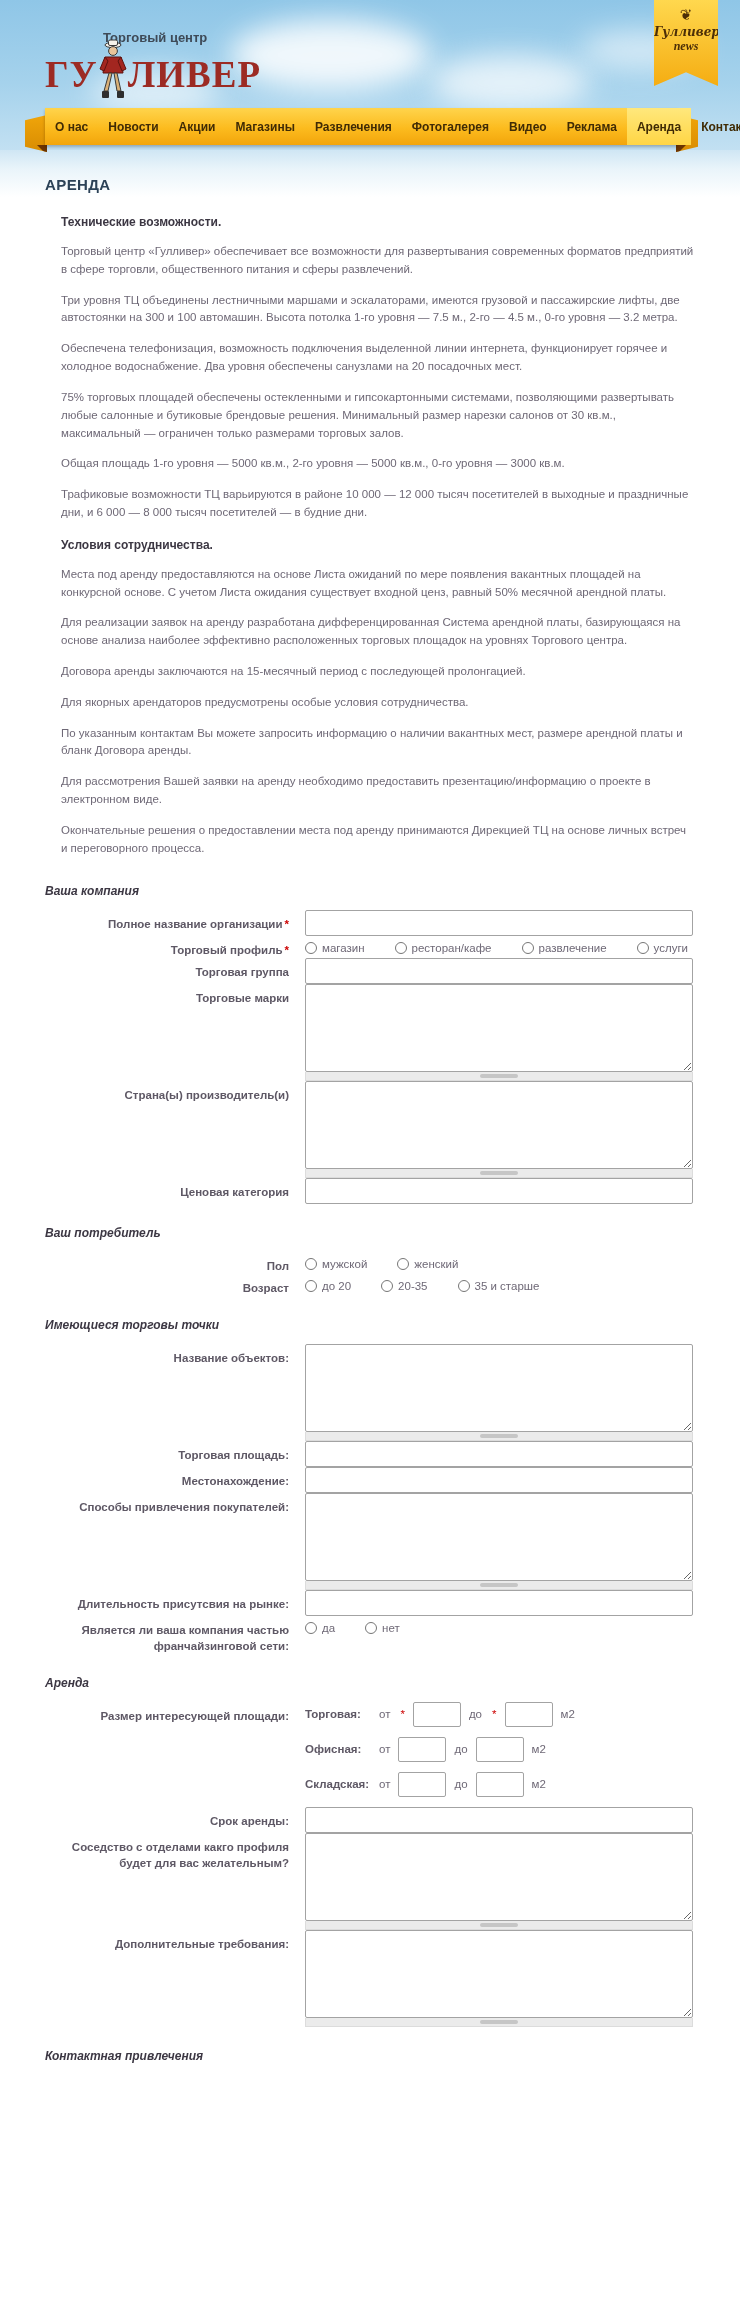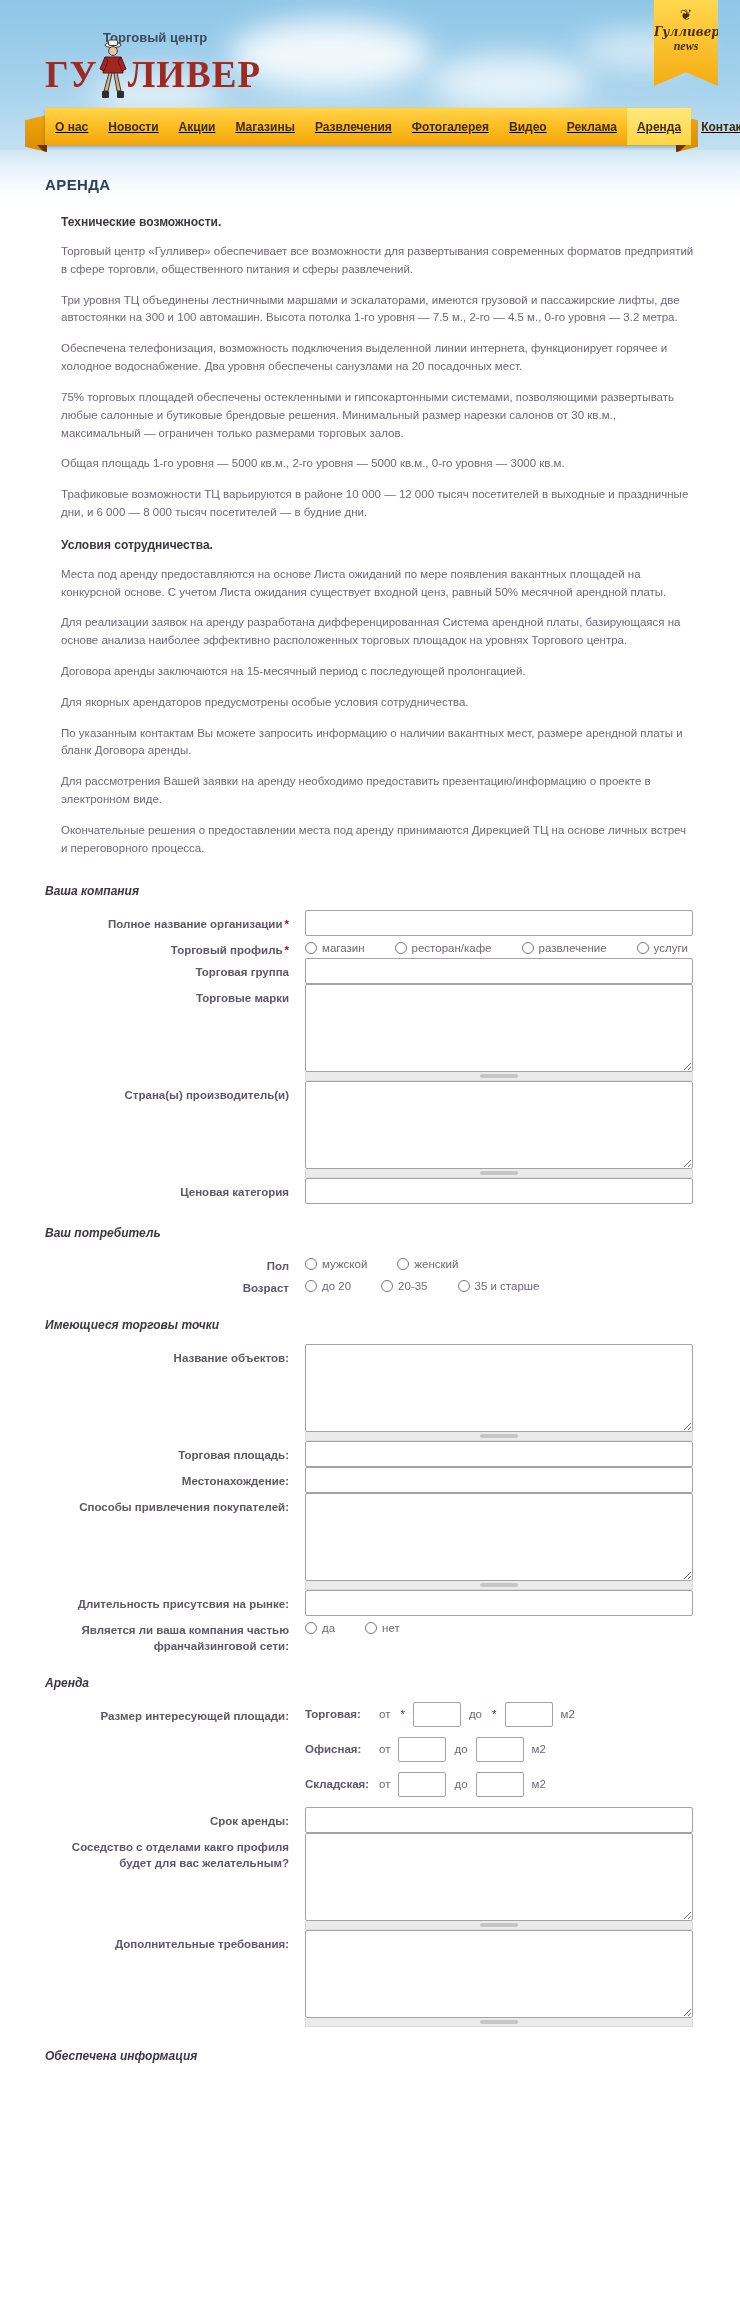--- a/index.html
+++ b/index.html
@@ -39,21 +39,21 @@
   .news-badge {
     position:absolute; right:22px; top:0; width:64px; height:86px;
     background:linear-gradient(180deg,#ffd84e 0%,#f5ad12 100%);
     clip-path:polygon(0 0,100% 0,100% 100%,50% 84%,0 100%);
     text-align:center; box-shadow:0 2px 4px rgba(0,0,0,.2);
   }
   .news-orn { font-size:15px; color:#4c2e07; margin-top:6px; }
   .news-t1 { font-family:"DejaVu Serif", serif; font-style:italic; font-weight:bold; color:#4c2e07; font-size:12px; margin-top:1px; }
   .news-t2 { font-family:Liberation Serif, serif; font-style:italic; font-weight:bold; color:#4c2e07; font-size:12px; }
   
-  .nav-wrap { position:absolute; left:45px; right:62px; top:108px; height:37px;text-decoration:underline; }
+  .nav-wrap { position:absolute; left:45px; right:62px; top:108px; height:37px; }
   .nav-bar {
     position:relative; z-index:2; display:flex; height:37px;
     background:linear-gradient(180deg,#ffd44c 0%,#fcbb1e 55%,#f2a50b 100%);
     box-shadow:0 2px 3px rgba(0,0,0,.25);
   }
   .nav-item {
     flex:1 1 auto; display:flex; align-items:center; justify-content:center;
     font-size:12px; font-weight:bold; color:#402b05; text-decoration:none;
     cursor:pointer; padding:0 10px; white-space:nowrap;
   }
@@ -382,16 +382,16 @@
     <div class="frow">
       <div class="flabel">Дополнительные требования:</div>
       <div class="fctrl">
         <textarea class="tarea" style=""></textarea>
         <div class="hscroll">
             <div class="thumb"></div>
           </div>
       </div>
     </div>
 
-    <div class="fsection">Обеспечена информация</div>
+    <div class="fsection">Контактная привлечения</div>
 
   </div>
 </div>
 
 </body></html>

